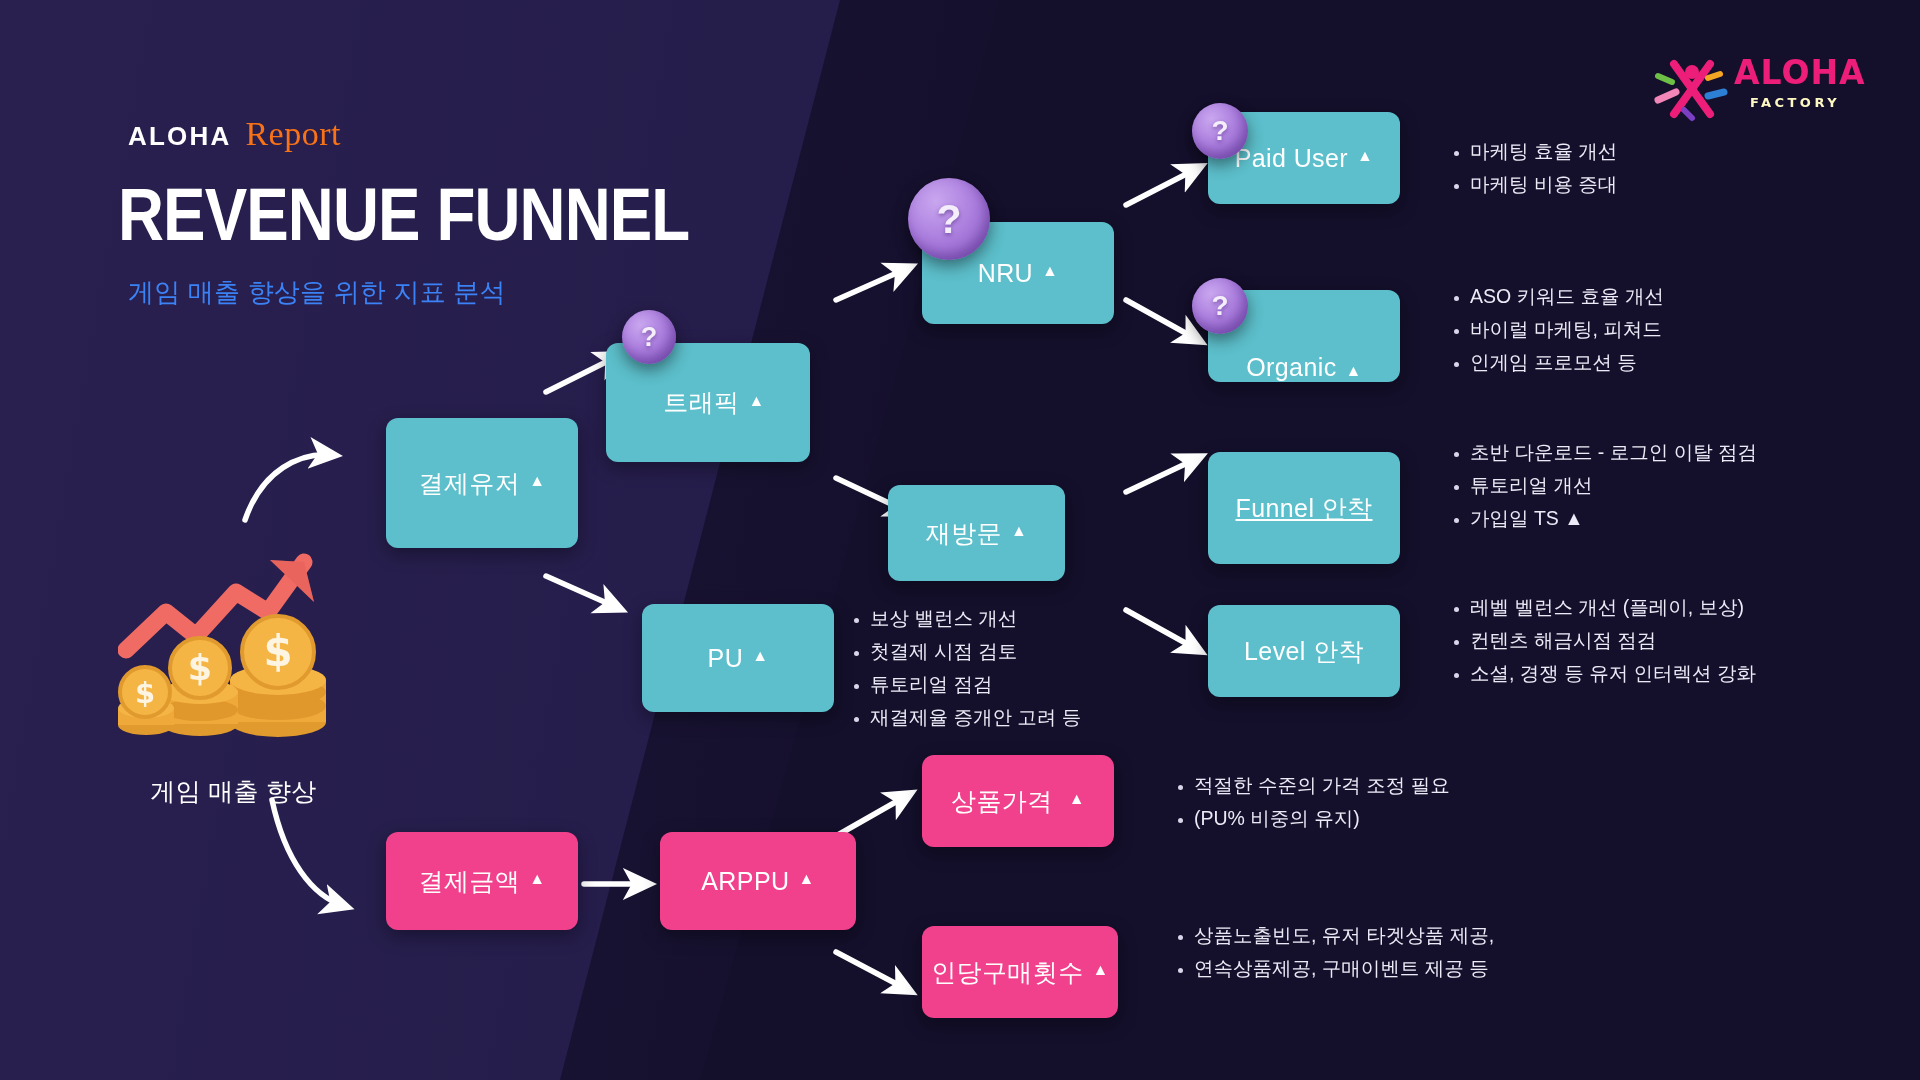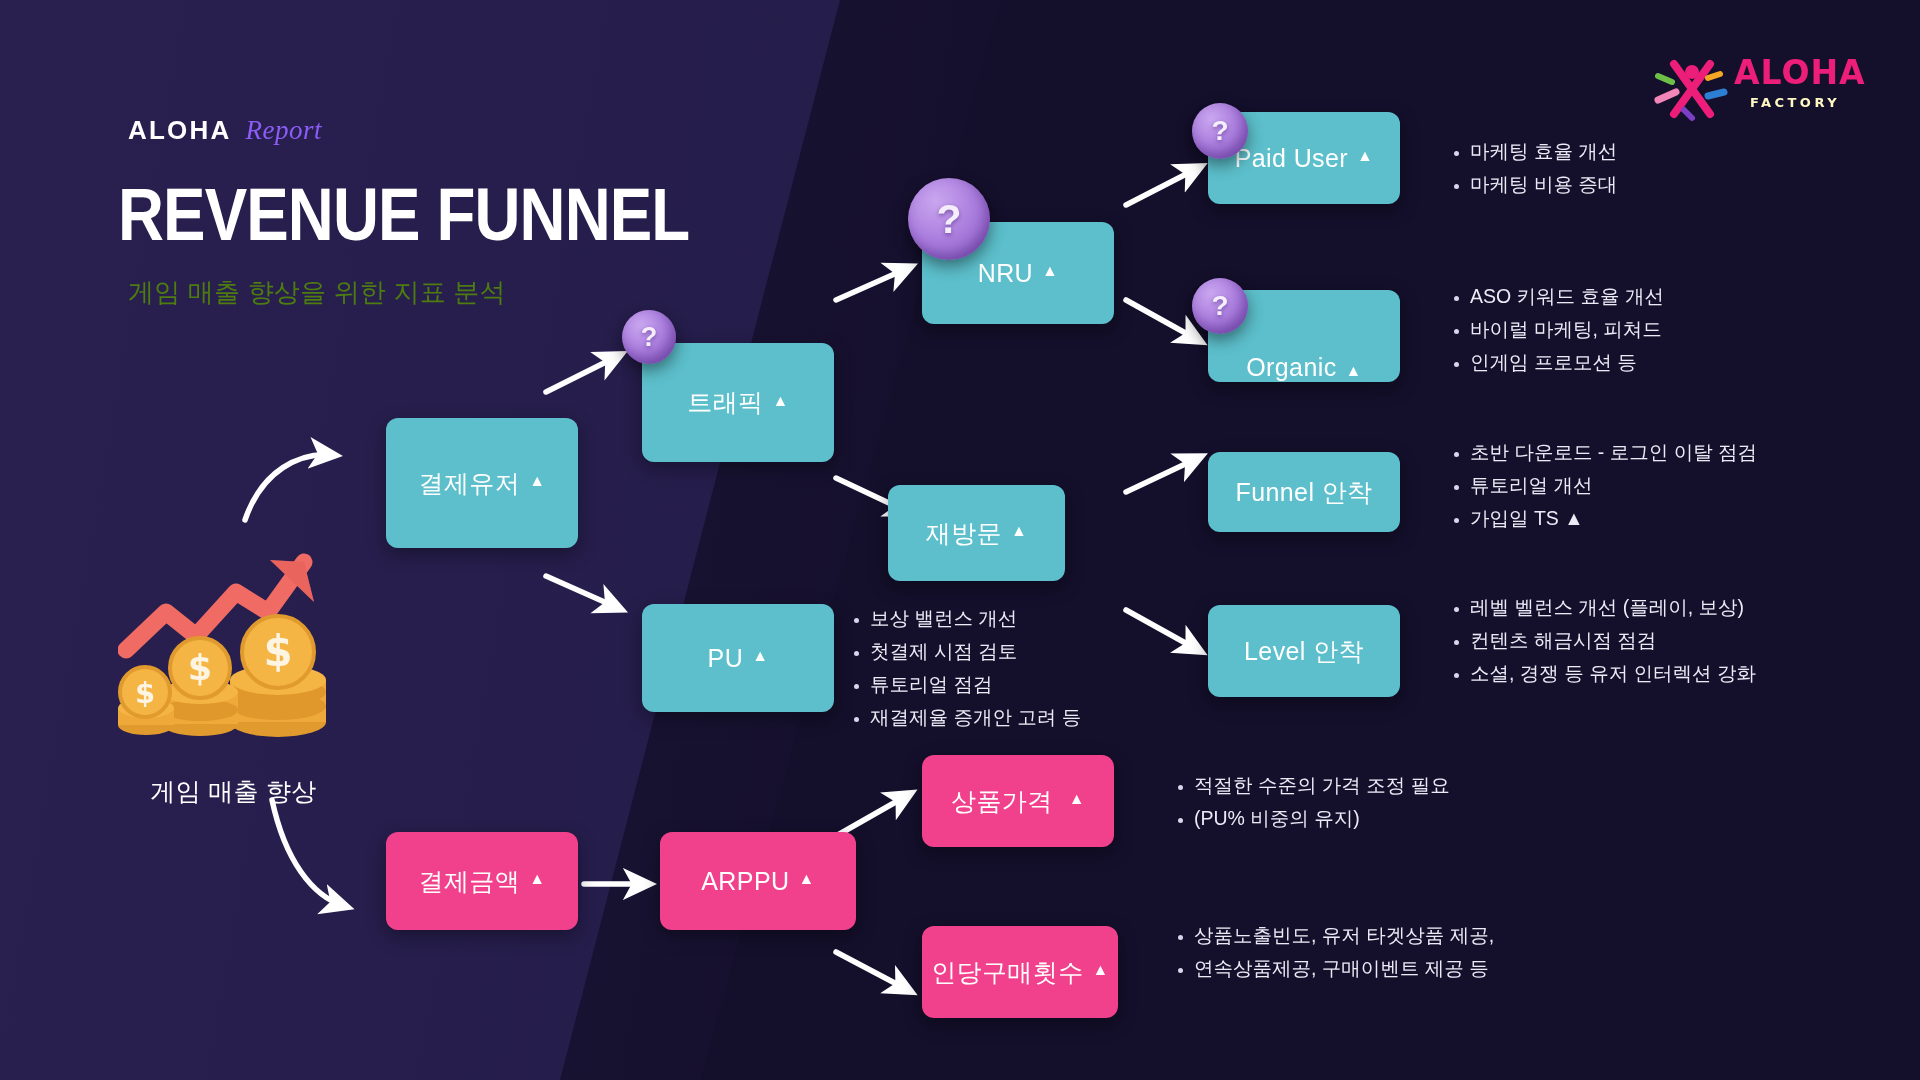--- a/index.html
+++ b/index.html
@@ -23,32 +23,32 @@
     background:linear-gradient(100deg,rgba(45,35,85,.55) 0%,rgba(32,24,64,.0) 72%);
     clip-path:polygon(0 0, 1000px 0, 700px 1080px, 0 1080px);
   }
 
   
   .brandline{position:absolute;left:128px;top:115px;display:flex;align-items:baseline;gap:14px;}
   .brandline .aloha{
     color:#ffffff;font-weight:bold;font-size:26px;letter-spacing:2.2px;
   }
   .brandline .report{
-    color:#8b5cf6;font-size:27px;font-style:italic;letter-spacing:.5px;
+    color:#f97316;font-size:34px;letter-spacing:.5px;
     font-family:"Liberation Serif","DejaVu Serif",serif;
   }
   .page-title{
     position:absolute;left:118px;top:172px;
     color:#ffffff;font-size:74px;font-weight:bold;letter-spacing:-1px;
     transform:scaleX(.86);transform-origin:left center;
     font-family:"Liberation Sans","DejaVu Sans",sans-serif;
   }
   .page-sub{
     position:absolute;left:128px;top:275px;
-    color:#4d7c0f;font-size:26px;letter-spacing:.2px;
+    color:#3b82f6;font-size:26px;letter-spacing:.2px;
   }
 
   
   .logo{position:absolute;left:1652px;top:48px;width:210px;height:80px;}
   .logo-text{position:absolute;left:82px;top:8px;}
   .logo-aloha{
     color:#ec1e79;font-size:33px;font-weight:bold;letter-spacing:1px;line-height:1;
     font-family:"DejaVu Sans",sans-serif;
   }
   .logo-factory{
@@ -162,21 +162,21 @@
 
       <path d="M836,952 L908,990"></path>
     </g>
   </svg>
 
   <div class="node teal" style="left:386px;top:418px;width:192px;height:130px;">
     <span>결제유저</span>
     <span class="arrow-up">▲</span>
   </div>
 
-  <div class="node teal" style="left:642px;top:343px;width:192px;height:119px;">
+  <div class="node teal" style="left:606px;top:343px;width:192px;height:119px;padding-left:12px;">
     <span>트래픽</span>
     <span class="arrow-up">▲</span>
   </div>
   <div class="qbadge" style="left:622px;top:310px;width:54px;height:54px;font-size:27px;">
     <span>?</span>
   </div>
 
   <div class="node teal" style="left:922px;top:222px;width:192px;height:102px;">
     <span>NRU</span>
     <span class="arrow-up">▲</span>
@@ -199,21 +199,21 @@
   </div>
   <div class="qbadge" style="left:1192px;top:278px;width:56px;height:56px;font-size:28px;">
     <span>?</span>
   </div>
 
   <div class="node teal" style="left:888px;top:485px;width:177px;height:96px;">
     <span>재방문</span>
     <span class="arrow-up">▲</span>
   </div>
 
-  <div class="node teal" style="left:1208px;top:452px;width:192px;height:80px;">
+  <div class="node teal" style="left:1208px;top:452px;width:192px;height:112px;text-decoration:underline;">
     <span>Funnel 안착</span>
   </div>
 
   <div class="node teal" style="left:1208px;top:605px;width:192px;height:92px;">
     <span>Level 안착</span>
   </div>
 
   <div class="node teal" style="left:642px;top:604px;width:192px;height:108px;">
     <span>PU</span>
     <span class="arrow-up">▲</span>

